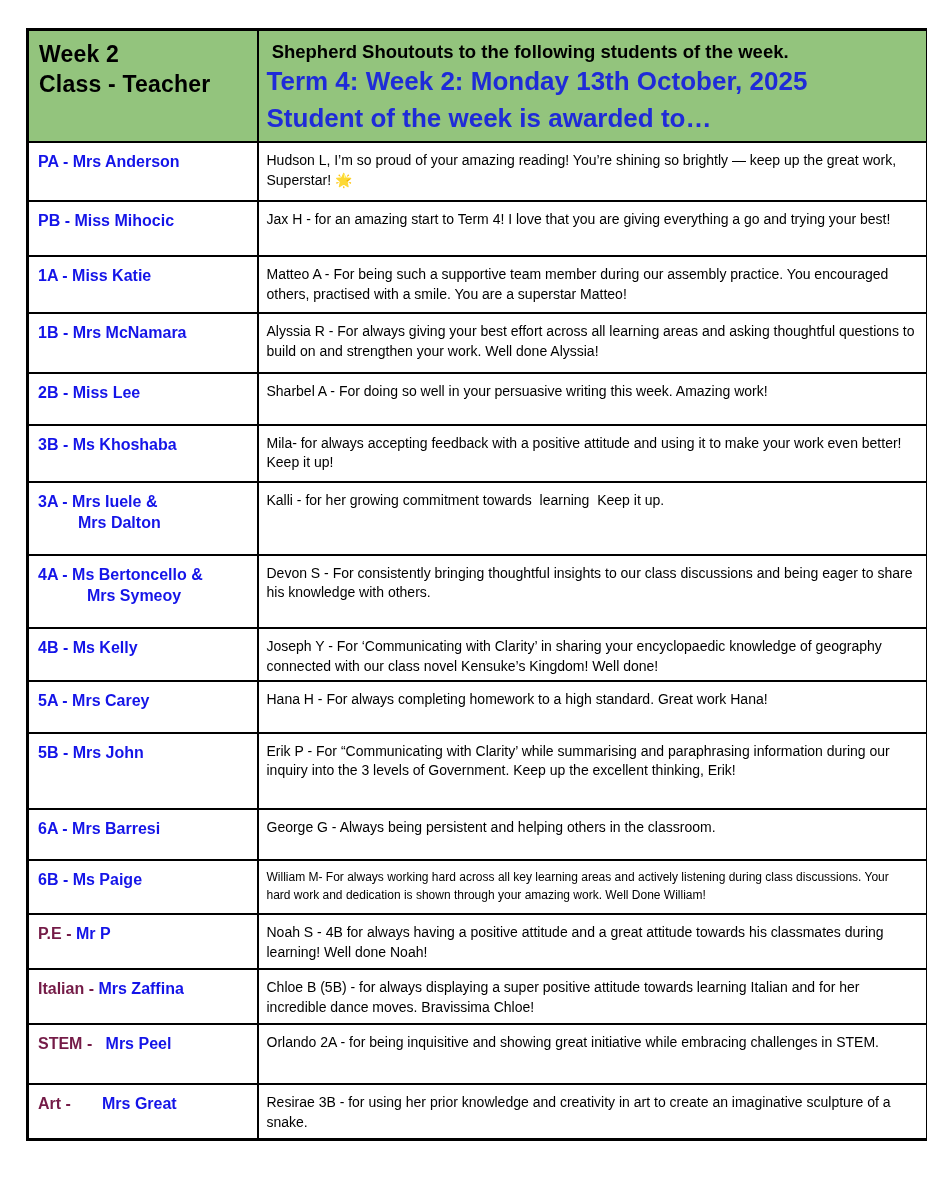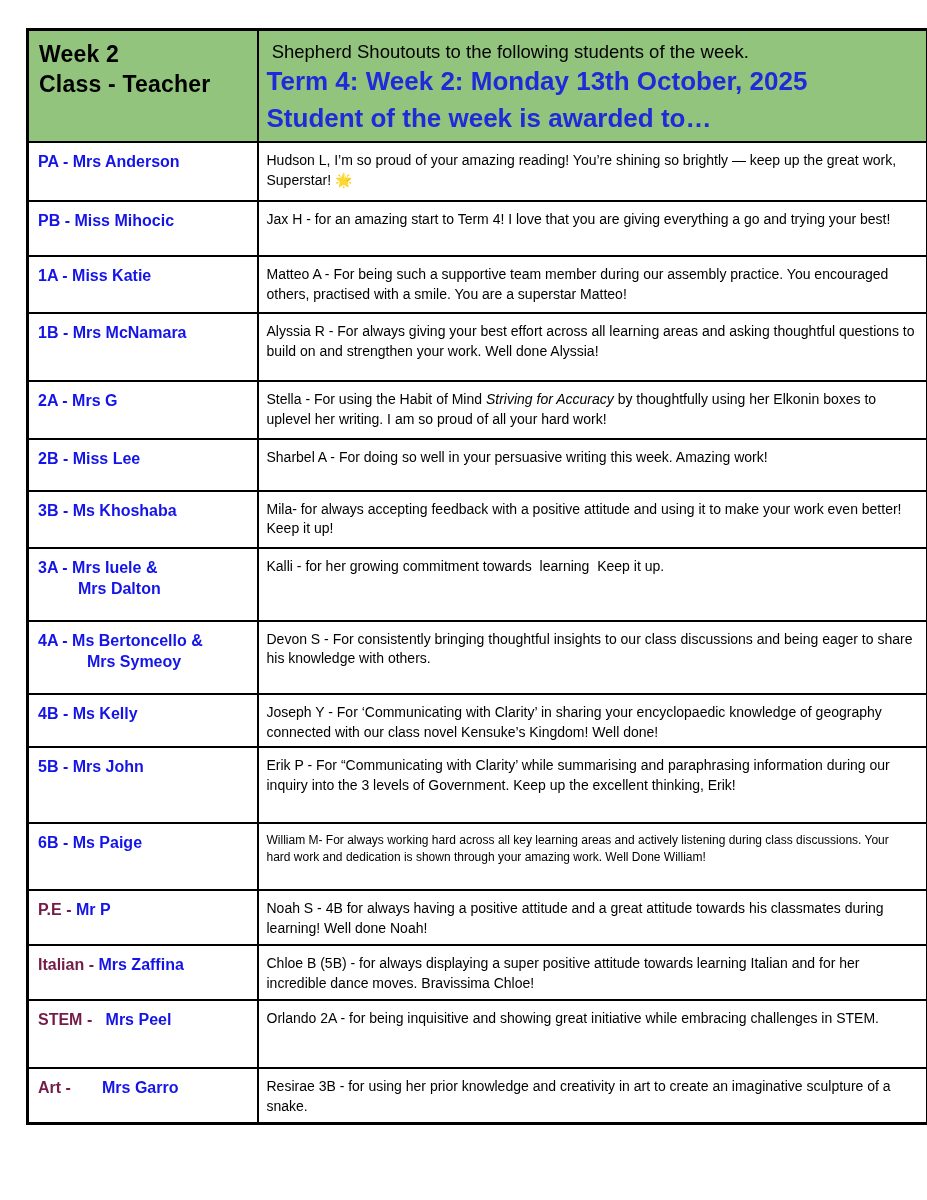--- a/index.html
+++ b/index.html
@@ -31,21 +31,21 @@
   }
   
   tr.hh td{background:var(--green);}
   td.hl{
     padding:8px 6px 6px 10px;
     font-size:23px;font-weight:bold;color:var(--ink);
     line-height:1.32;letter-spacing:.2px;
   }
   td.hr{padding:9px 6px 4px 8px;}
   .hb{
-    font-size:18.5px;font-weight:normal;color:var(--ink);
+    font-size:18.5px;font-weight:bold;color:var(--ink);
     line-height:1.25;white-space:pre-wrap;
   }
   .hblue{
     font-size:26px;font-weight:bold;color:var(--blue-header);
     line-height:1.42;white-space:pre-wrap;
   }
   
   td.lc{
     padding:8px 4px 20px 9px;
     font-size:16px;font-weight:bold;
@@ -59,23 +59,23 @@
     line-height:1.4;
     white-space:pre-wrap;
     margin-top:46px;
   }
   td.mc.small{font-size:12px;line-height:1.45;}
   .maroon{color:var(--maroon);}
   .it{font-style:italic;}
   
   tr.h103{height:103px}
   tr.h59{height:59px} tr.h55{height:55px} tr.h57{height:57px}
-  tr.h60{height:68px} tr.h58{height:58px} tr.h38{height:22px}
+  tr.h60{height:60px} tr.h58{height:58px} tr.h38{height:22px}
   tr.h53{height:53px} tr.h36{height:36px} tr.h76{height:76px}
-  tr.h40{height:40px} tr.h67{height:67px}
+  tr.h40{height:40px} tr.h67{height:54px}
 </style>
 </head>
 <body>
 
 <div class="sheet">
   <table class="shoutouts">
     <colgroup>
         <col style="width:230px">
         <col>
       </colgroup>
@@ -106,24 +106,20 @@
     <tr class="h57">
       <td class="lc">1A - Miss Katie</td>
       <td class="mc">Matteo A - For being such a supportive team member during our assembly practice. You encouraged others, practised with a smile. You are a superstar Matteo!</td>
     </tr>
 
     <tr class="h60">
       <td class="lc">1B - Mrs McNamara</td>
       <td class="mc">Alyssia R - For always giving your best effort across all learning areas and asking thoughtful questions to build on and strengthen your work. Well done Alyssia!</td>
     </tr>
 
-    <tr class="h58">
-      <td class="lc">2A - Mrs G</td>
-      <td class="mc"><span>Stella - For using the Habit of Mind </span><span class="it">Striving for Accuracy</span><span> by thoughtfully using her Elkonin boxes to uplevel her writing. I am so proud of all your hard work!</span></td>
-    </tr>
 
     <tr class="h38">
       <td class="lc">2B - Miss Lee</td>
       <td class="mc">Sharbel A - For doing so well in your persuasive writing this week. Amazing work!</td>
     </tr>
 
     <tr class="h57">
       <td class="lc">3B - Ms Khoshaba</td>
       <td class="mc">Mila- for always accepting feedback with a positive attitude and using it to make your work even better! Keep it up!</td>
     </tr>
@@ -138,26 +134,34 @@
       <td class="lc">4A - Ms Bertoncello &amp;
            Mrs Symeoy</td>
       <td class="mc">Devon S - For consistently bringing thoughtful insights to our class discussions and being eager to share his knowledge with others.</td>
     </tr>
 
     <tr class="h53">
       <td class="lc">4B - Ms Kelly</td>
       <td class="mc">Joseph Y - For ‘Communicating with Clarity’ in sharing your encyclopaedic knowledge of geography connected with our class novel Kensuke’s Kingdom! Well done!</td>
     </tr>
 
+    <tr class="h36">
+      <td class="lc">5A - Mrs Carey</td>
+      <td class="mc">Hana H - For always completing homework to a high standard. Great work Hana!</td>
+    </tr>
 
     <tr class="h76">
       <td class="lc">5B - Mrs John</td>
       <td class="mc">Erik P - For “Communicating with Clarity’ while summarising and paraphrasing information during our inquiry into the 3 levels of Government. Keep up the excellent thinking, Erik!</td>
     </tr>
 
+    <tr class="h40">
+      <td class="lc">6A - Mrs Barresi</td>
+      <td class="mc">George G - Always being persistent and helping others in the classroom.</td>
+    </tr>
 
     <tr class="h67">
       <td class="lc">6B - Ms Paige</td>
       <td class="mc small">William M- For always working hard across all key learning areas and actively listening during class discussions. Your hard work and dedication is shown through your amazing work. Well Done William!</td>
     </tr>
 
     <tr class="h55">
       <td class="lc"><span class="maroon">P.E - </span><span>Mr P</span></td>
       <td class="mc">Noah S - 4B for always having a positive attitude and a great attitude towards his classmates during learning! Well done Noah!</td>
     </tr>
@@ -166,19 +170,19 @@
       <td class="lc"><span class="maroon">Italian - </span><span>Mrs Zaffina</span></td>
       <td class="mc">Chloe B (5B) - for always displaying a super positive attitude towards learning Italian and for her incredible dance moves. Bravissima Chloe!</td>
     </tr>
 
     <tr class="h60">
       <td class="lc"><span class="maroon">STEM -   </span><span>Mrs Peel</span></td>
       <td class="mc">Orlando 2A - for being inquisitive and showing great initiative while embracing challenges in STEM.</td>
     </tr>
 
     <tr class="h55">
-      <td class="lc"><span class="maroon">Art -       </span><span>Mrs Garro</span></td>
+      <td class="lc"><span class="maroon">Art -       </span><span>Mrs Great</span></td>
       <td class="mc">Resirae 3B - for using her prior knowledge and creativity in art to create an imaginative sculpture of a snake.</td>
     </tr>
 
   </tbody>
     </table>
 </div>
 
 </body></html>

